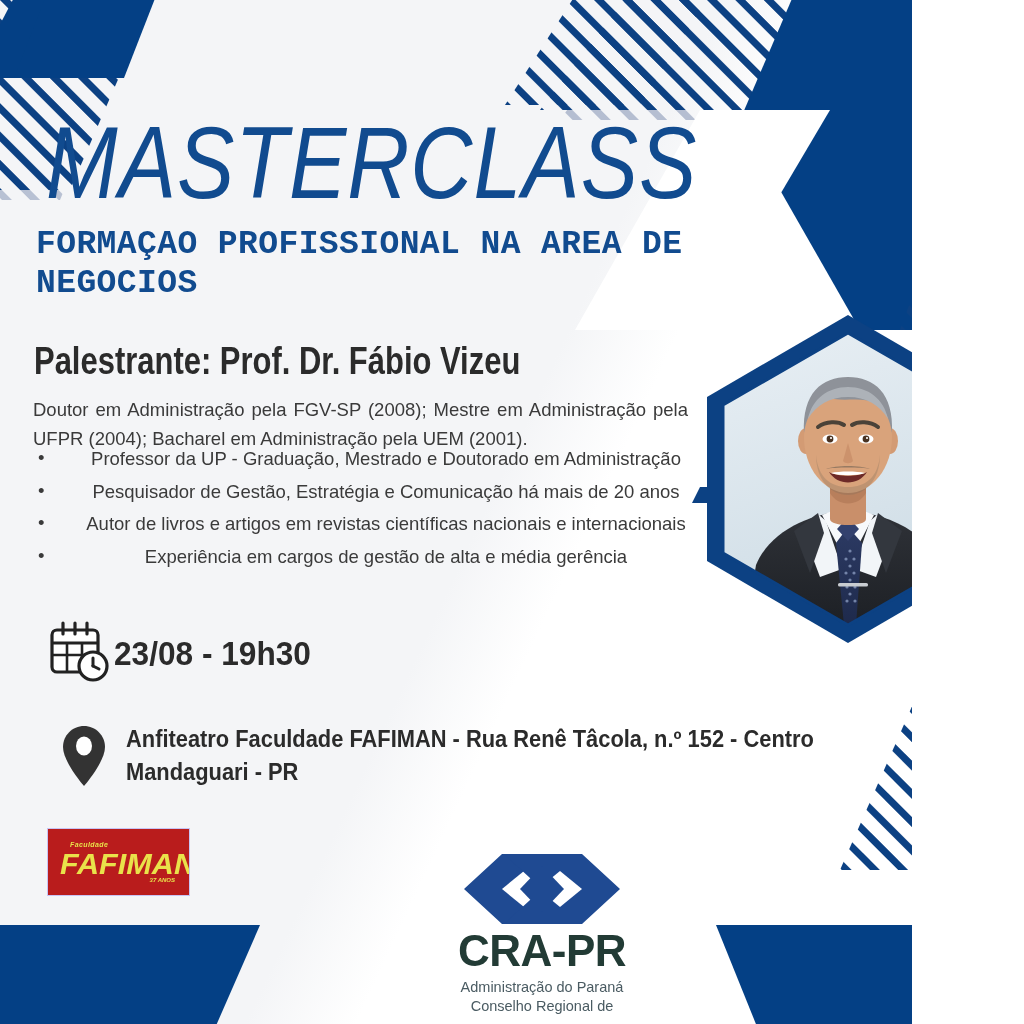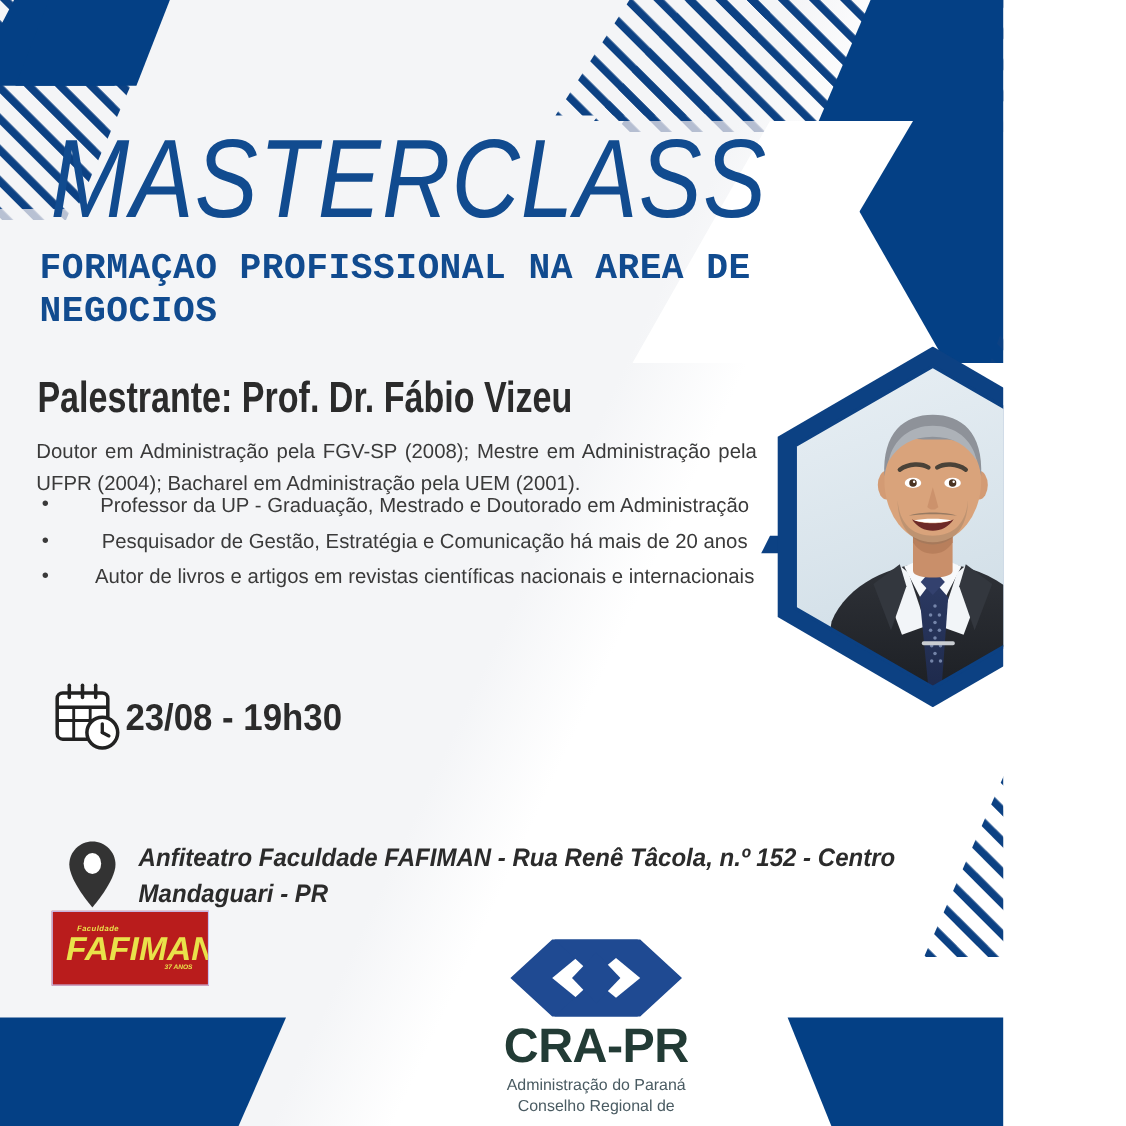--- a/index.html
+++ b/index.html
@@ -125,25 +125,24 @@
     color: #2b2b2b;
     transform: scaleX(0.93);
     transform-origin: left center;
     white-space: nowrap;
   }
 
   
   .row-loc {
     position: absolute;
     left: 60px;
-    top: 763px;
+    top: 723px;
     display: flex;
-    align-items: center;
+    align-items: flex-end;
     gap: 18px;
-    font-style: italic;
   }
   .loc-text {
     font-size: 23px;
     font-weight: bold;
     line-height: 1.45;
     color: #2b2b2b;
     width: 760px;
     transform: scaleX(0.95);
     transform-origin: left top;
   }
@@ -310,20 +309,21 @@
     <div class="subtitle">FORMAÇAO PROFISSIONAL NA AREA DE NEGOCIOS</div>
 
     <div class="speaker">Palestrante:  Prof. Dr. Fábio Vizeu</div>
 
     <div class="bio">Doutor em Administração pela FGV-SP (2008); Mestre em Administração pela UFPR (2004); Bacharel em Administração pela UEM (2001).</div>
 
     <ul class="bullets">
       <li>Professor da UP - Graduação, Mestrado e Doutorado em Administração</li>
       <li>Pesquisador de Gestão, Estratégia e Comunicação há mais de 20 anos</li>
       <li>Autor de livros e artigos em revistas científicas nacionais e internacionais</li>
+      <li>Experiência em cargos de gestão de alta e média gerência</li>
     </ul>
 
     <div class="row-date">
       <svg width="66" height="66" viewBox="0 0 66 66" aria-hidden="true">
 
         <rect x="4" y="10" width="46" height="42" rx="5" ry="5" fill="#ffffff" stroke="#222222" stroke-width="3.2"></rect>
 
         <line x1="4" y1="23" x2="50" y2="23" stroke="#222222" stroke-width="3.2"></line>
 
         <line x1="15" y1="3" x2="15" y2="14" stroke="#222222" stroke-width="3.2" stroke-linecap="round"></line>

